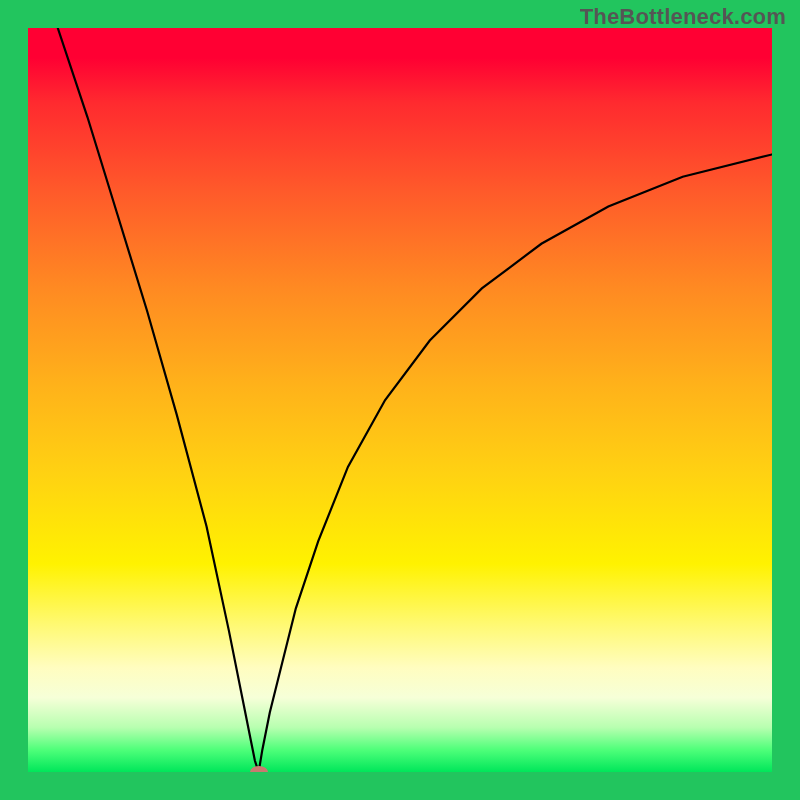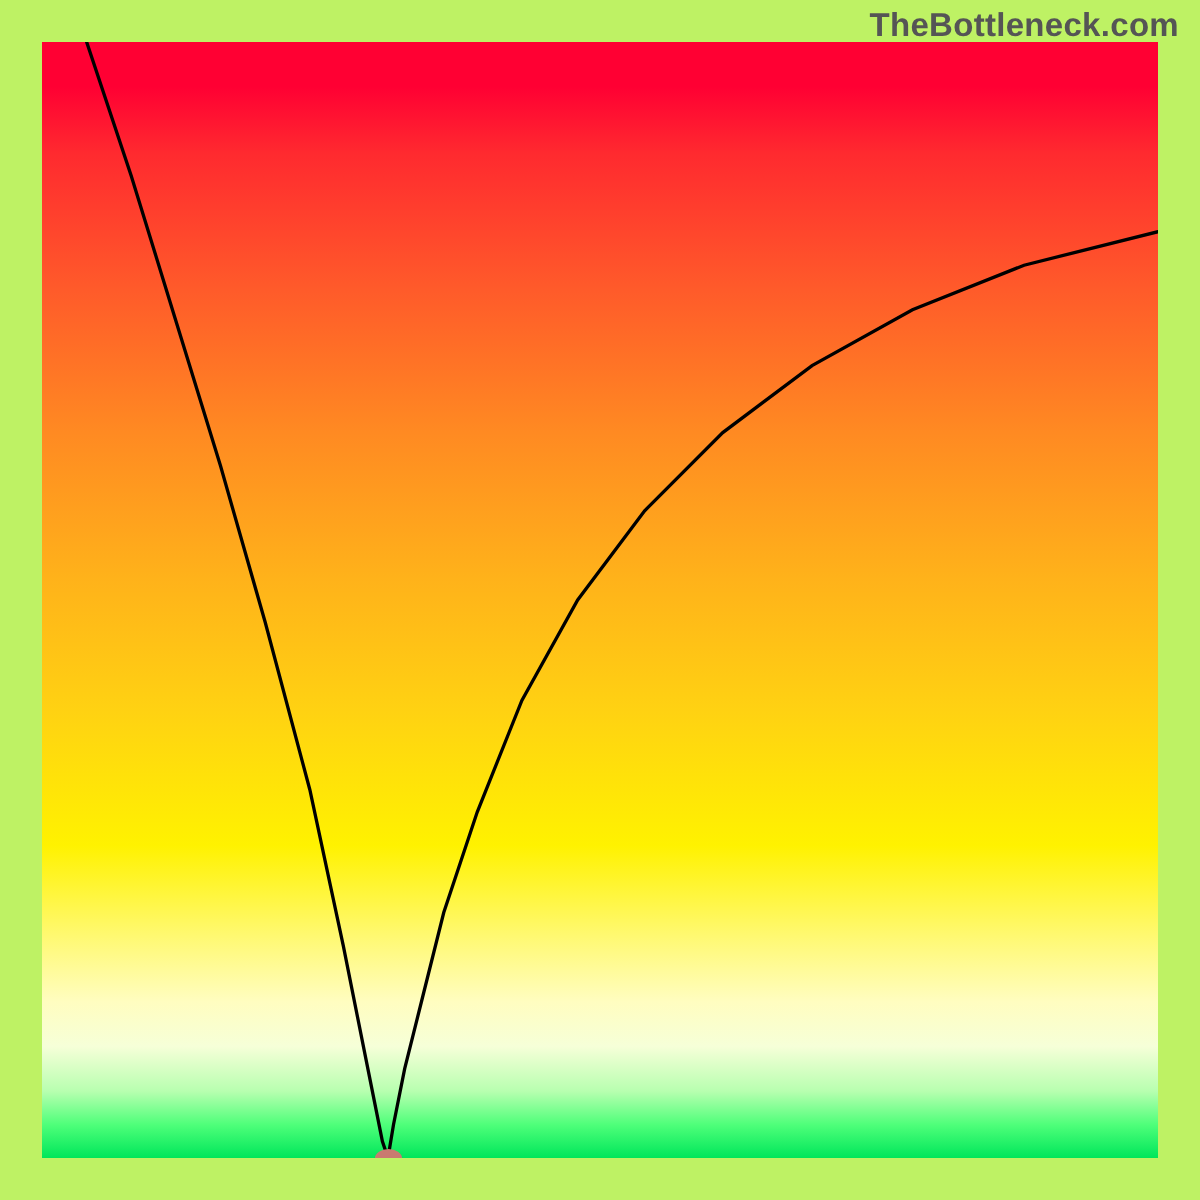--- a/index.html
+++ b/index.html
@@ -9,21 +9,21 @@
     background: #000;
     position: relative;
     font-family: Arial, sans-serif;
   }
   .outer-frame {
     position: absolute;
     top: 0;
     left: 0;
     width: 800px;
     height: 800px;
-    background: #bef264;
+    background: #22c55e;
   }
   .watermark {
     position: absolute;
     top: 4px;
     right: 14px;
     color: #555;
     font-size: 22px;
     font-weight: 600;
     letter-spacing: 0.2px;
     z-index: 20;

